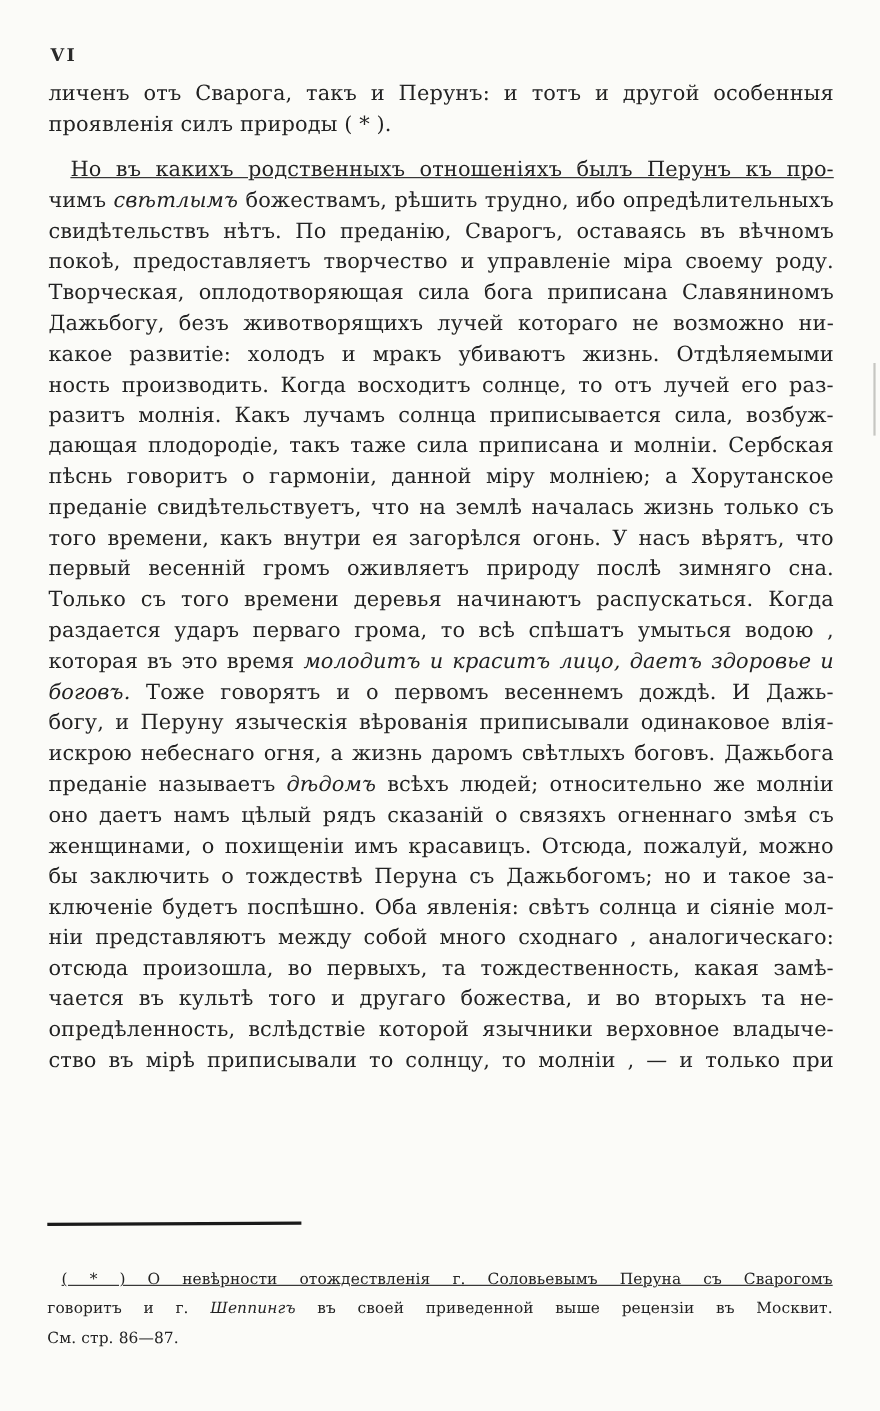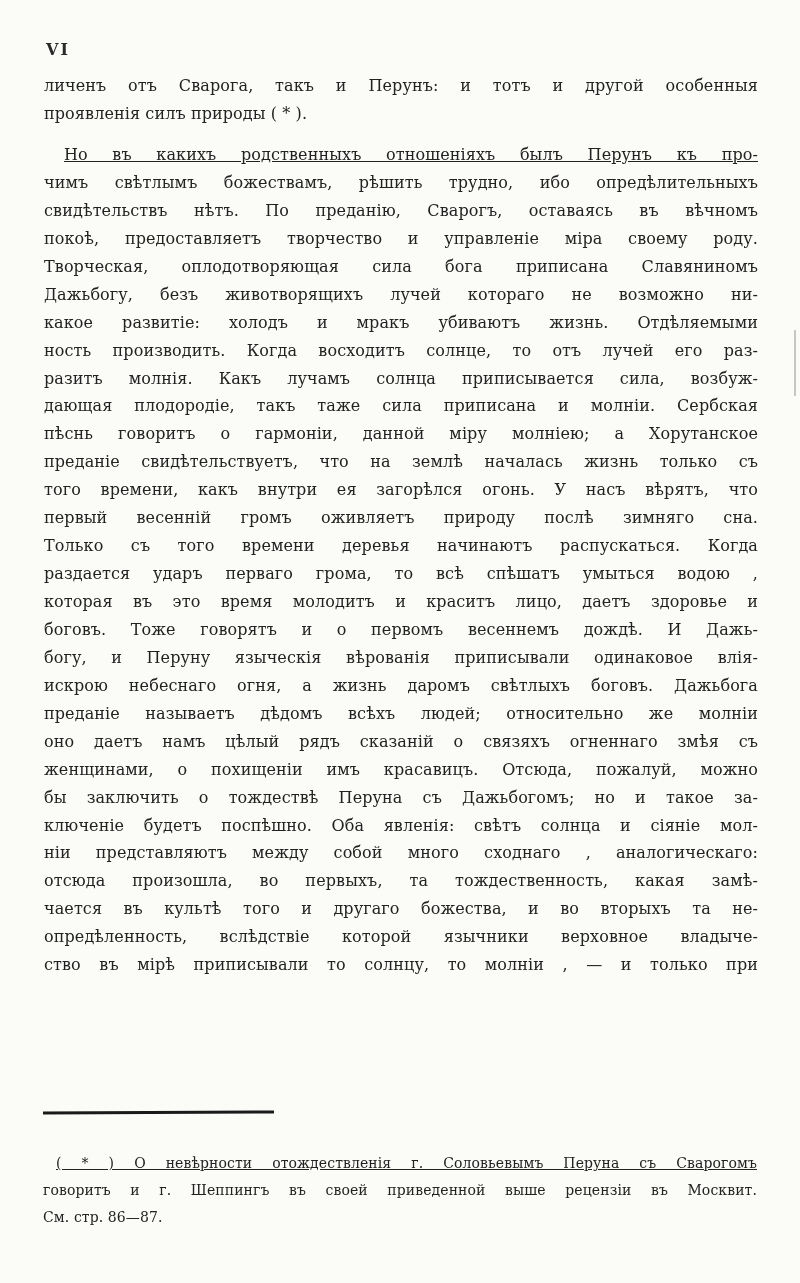--- a/index.html
+++ b/index.html
@@ -25,30 +25,30 @@
   .para {
     position: absolute;
     left: 44px;
     width: 714px;
   }
   #para-0 { top: 72px; }
   #para-1 { top: 141px; }
   .line {
     height: 27.95px;
     line-height: 27.95px;
-    font-size: 16px;
+    font-size: 19px;
     text-align: justify;
     text-align-last: justify;
     text-justify: inter-word;
     white-space: nowrap;
     letter-spacing: 0.1px;
   }
   .line.nojust { text-align-last: left; }
   .line.indent { text-indent: 20px; text-decoration: underline; }
-  .it { }
+  .it { font-style: italic; }
   .footnote-rule {
     position: absolute;
     left: 43px;
     top: 1111px;
     width: 231px;
     height: 3px;
     background: #1a1a1a;
     transform: rotate(-0.25deg);
   }
   .footnote {

